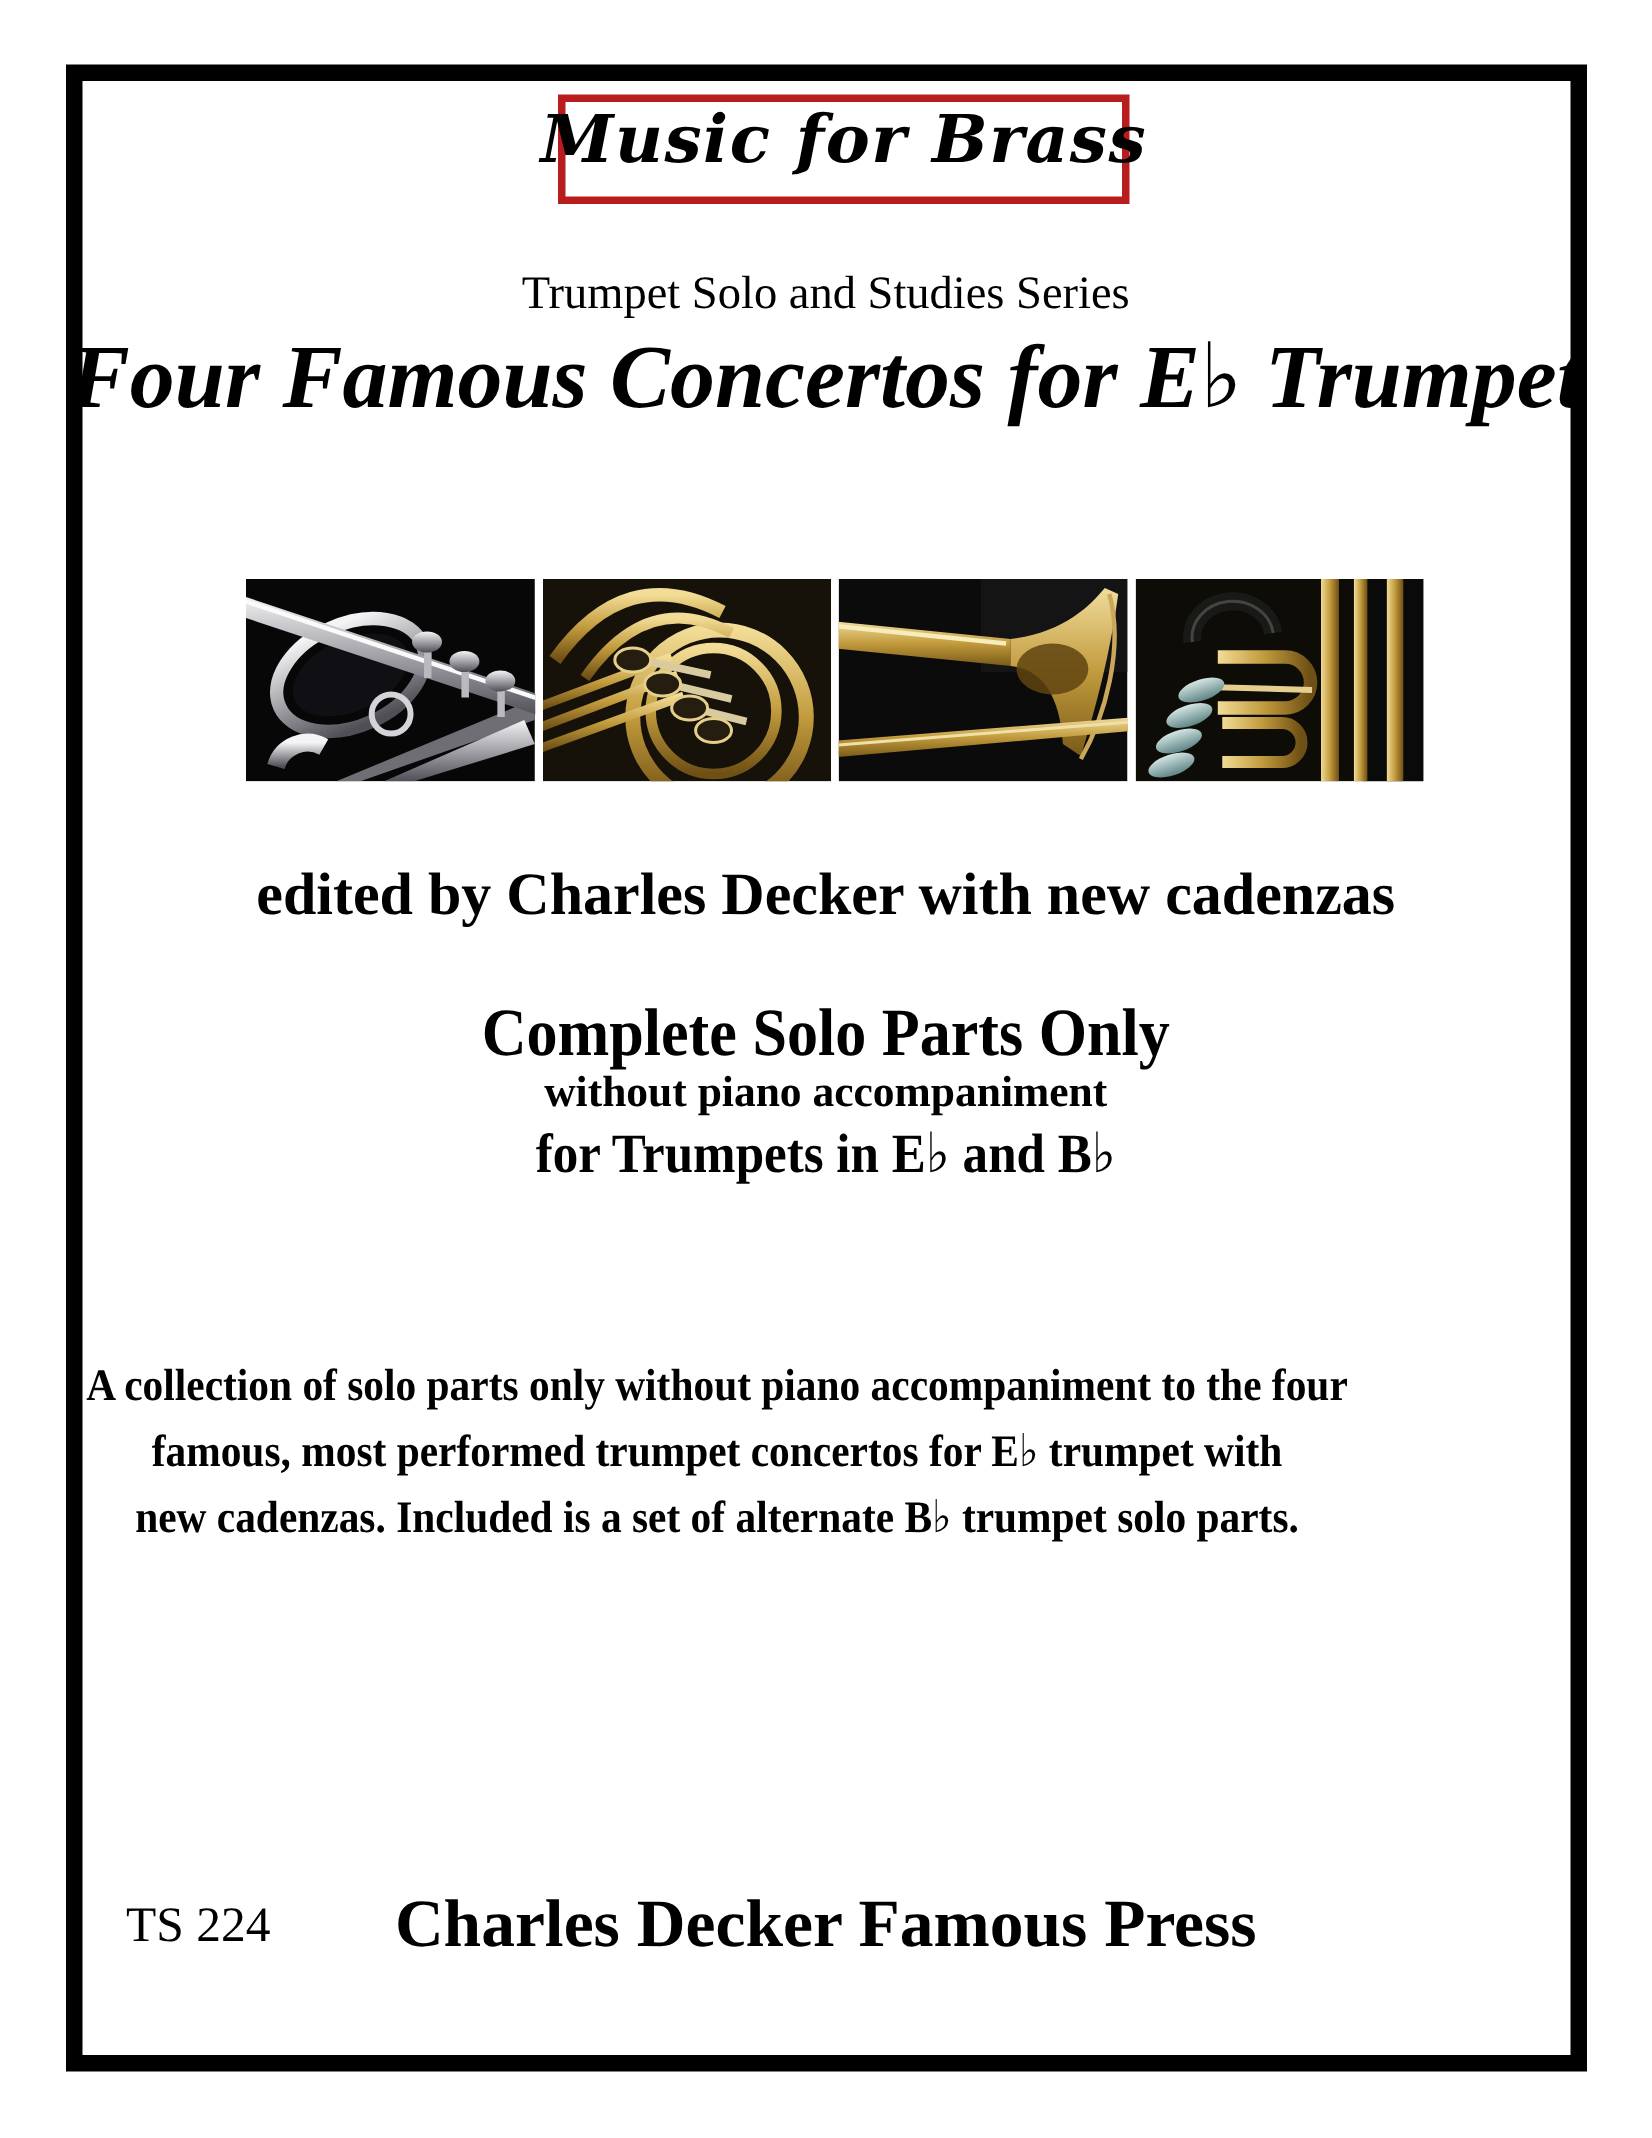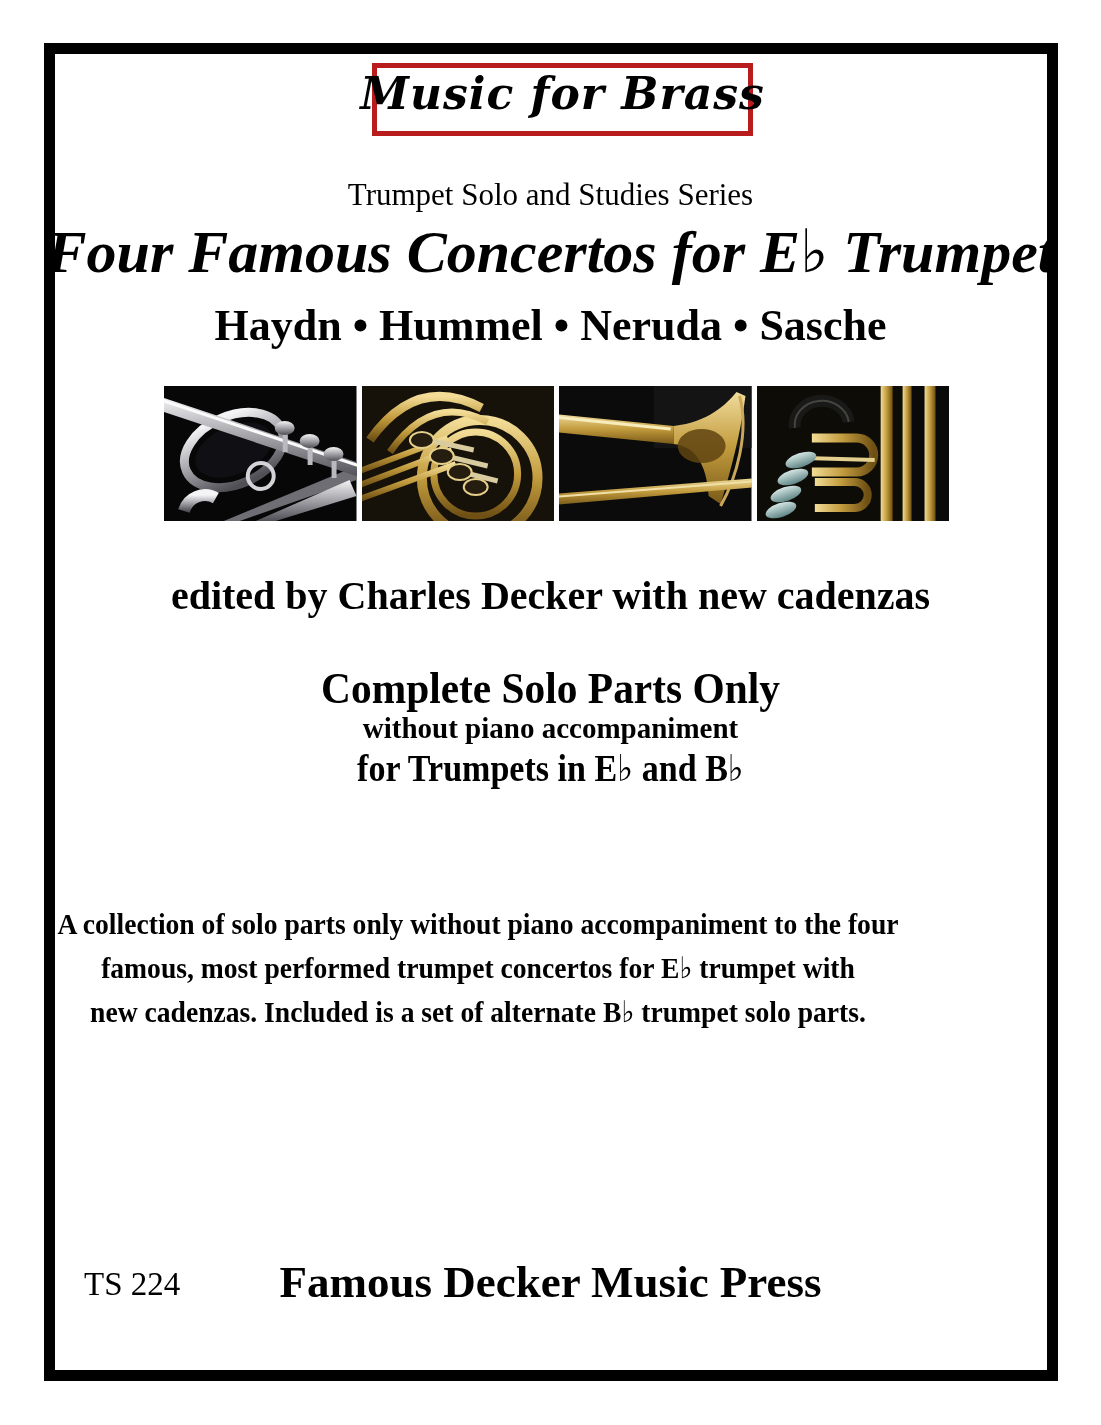--- a/index.html
+++ b/index.html
@@ -71,21 +71,20 @@
   <div class="outer-frame"></div>
 
   <div class="brand-box">
     <span class="brand-title">Music for Brass</span>
   </div>
 
   <div class="centered series-subtitle">Trumpet Solo and Studies Series</div>
 
   <div class="centered main-title">Four Famous Concertos for E♭ Trumpet</div>
 
-  <div class="centered composers-line">Haydn • Hummel • Neruda • Sasche</div>
 
   <div class="photo-strip">
 
     <div class="photo">
       <svg viewBox="0 0 193 135" preserveAspectRatio="none" aria-hidden="true">
         <defs>
           <linearGradient id="p1s" x1="0" y1="0" x2="0" y2="1">
             <stop offset="0" stop-color="#f4f4f6"></stop>
               <stop offset="0.55" stop-color="#9a9aa0"></stop>
               <stop offset="1" stop-color="#4f4f55"></stop>
@@ -197,15 +196,15 @@
   <div class="centered solo-sub">without piano accompaniment</div>
   <div class="centered solo-keys">for Trumpets in E♭ and B♭</div>
 
   <div class="description">
     <div class="description-line">A collection of solo parts only without piano accompaniment to the four</div>
     <div class="description-line">famous, most performed trumpet concertos for E♭ trumpet with</div>
     <div class="description-line">new cadenzas. Included is a set of alternate B♭ trumpet solo parts.</div>
   </div>
 
   <div class="catalog-number">TS 224</div>
-  <div class="centered publisher-name">Famous Decker Music Press</div>
+  <div class="centered publisher-name">Charles Decker Famous Press</div>
 
 </div>
 
 </body></html>

